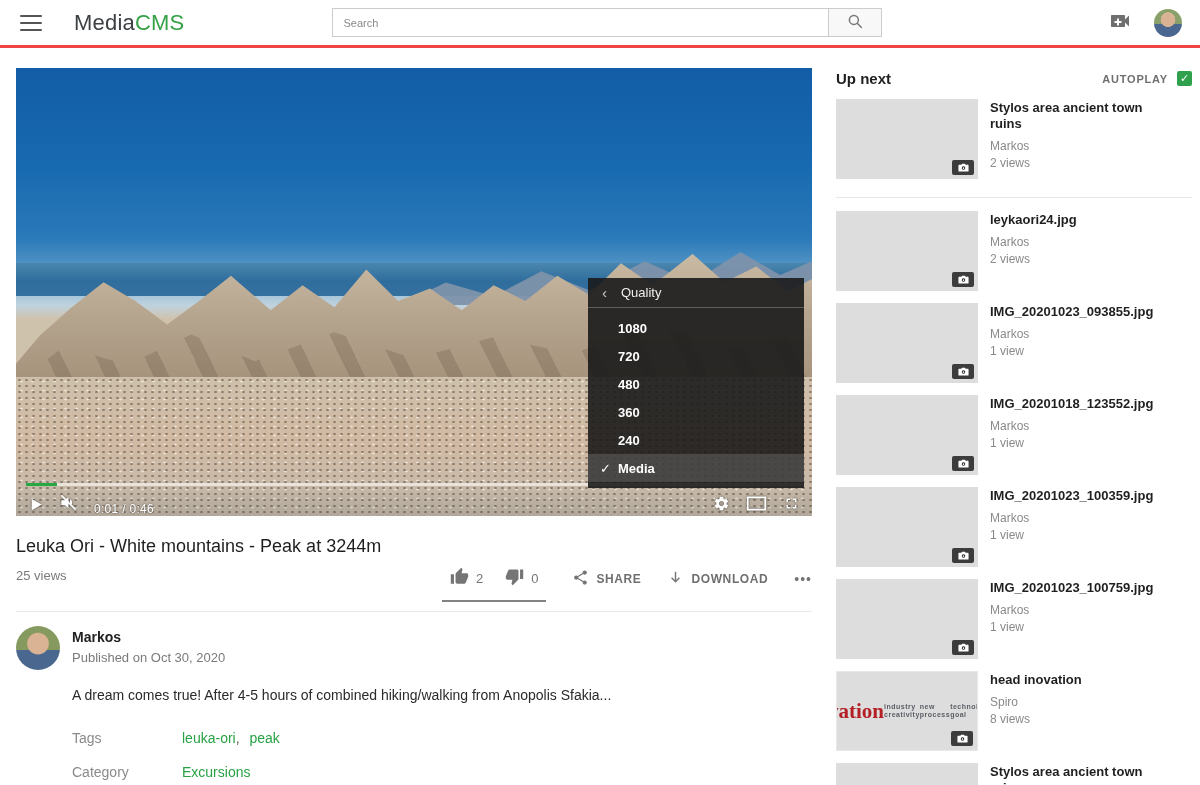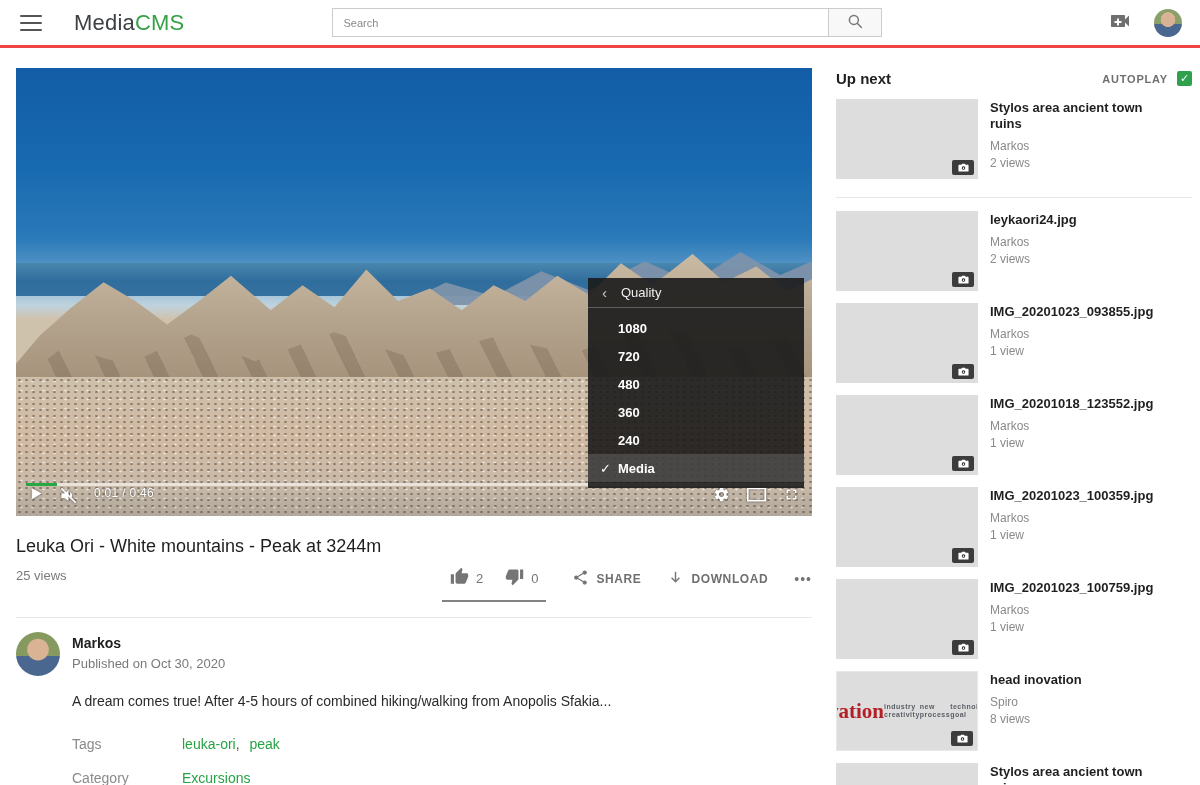--- a/index.html
+++ b/index.html
@@ -65,29 +65,29 @@
     font-weight:bold; color:#fff; cursor:pointer; }
   .qrow .chk { width:18px; margin-left:-18px; visibility:hidden; font-weight:normal; }
   .qrow.sel { background:rgba(255,255,255,.14); }
   .qrow.sel .chk { visibility:visible; }
 
   
   .progress { position:absolute; left:10px; right:10px; bottom:30px; height:3px;
     background:rgba(255,255,255,.6); z-index:4; cursor:pointer; }
   .progress .fill { height:100%; background:var(--green-progress); }
   .controls { position:absolute; left:0; right:0; bottom:0; height:30px; z-index:4;
-    display:flex; align-items:flex-start; padding:0 12px; gap:16px;
+    display:flex; align-items:flex-end; padding:0 12px; gap:16px;
     background:linear-gradient(rgba(0,0,0,0), rgba(0,0,0,.10)); }
   .controls svg { filter:drop-shadow(0 0 1px rgba(0,0,0,.6)); cursor:pointer; }
   .time { color:#fff; font-size:12px; text-shadow:0 0 2px rgba(0,0,0,.6); letter-spacing:.3px; }
   .ctrl-spacer { flex:1; }
 
   
   .vtitle { font-size:18px; font-weight:normal; margin-top:20px; color:#1f1f1f; }
-  .meta-row { display:flex; align-items:flex-end; margin-top:10px; padding-bottom:26px;
+  .meta-row { display:flex; align-items:flex-end; margin-top:10px; padding-bottom:20px;
     border-bottom:1px solid #e7e7e7; }
   .views { color:#7a7a7a; font-size:13px; padding-bottom:8px; }
   .actions { margin-left:auto; display:flex; align-items:center; gap:26px; color:#757575; }
   .rating-wrap { display:flex; align-items:center; gap:22px; padding:0 8px 11px 8px;
     border-bottom:2px solid #828282; margin-bottom:-11px; }
   .act { display:flex; align-items:center; gap:7px; font-size:13px; color:#757575;
     background:none; border:none; cursor:pointer; }
   .act .lbl { font-size:12px; font-weight:bold; letter-spacing:.6px; color:#6f6f6f; }
   .more-dots { font-size:14px; letter-spacing:1px; color:#757575; cursor:pointer; border:none; background:none; }
 

